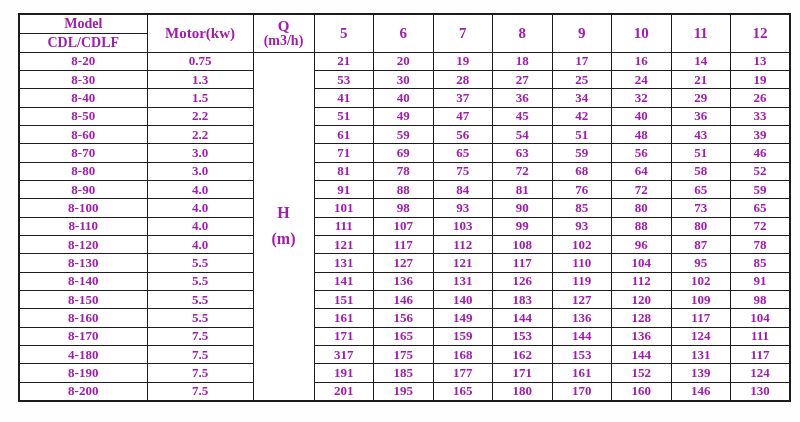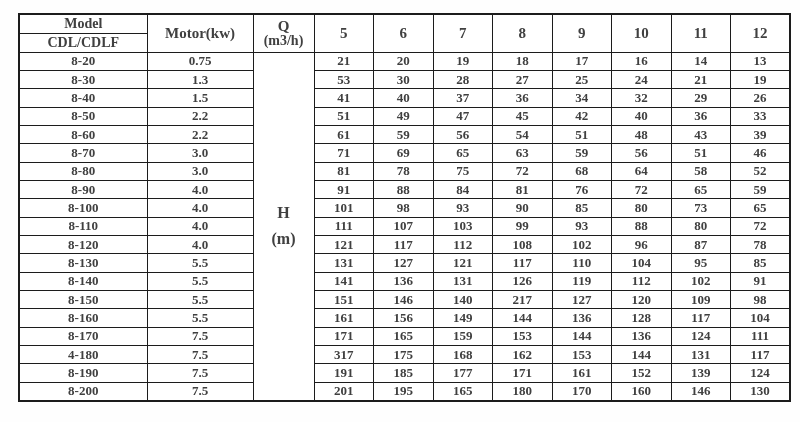--- a/index.html
+++ b/index.html
@@ -9,21 +9,21 @@
     height: 422px;
     background: #fefefe;
     overflow: hidden;
   }
   .page {
     box-sizing: border-box;
     width: 800px;
     height: 422px;
     padding: 13px 0 0 18px;
     font-family: "Liberation Serif", "DejaVu Serif", serif;
-    color: #404040;
+    color: #a21caf;
   }
   table.spec {
     border-collapse: collapse;
     table-layout: fixed;
     width: 771px;
     border: 2px solid #1c1c1c;
     background: #ffffff;
     font-weight: bold;
   }
   table.spec td, table.spec th {
@@ -248,21 +248,21 @@
           <td>112</td>
           <td>102</td>
           <td>91</td>
         </tr>
         <tr>
           <td>8-150</td>
           <td>5.5</td>
           <td>151</td>
           <td>146</td>
           <td>140</td>
-          <td>217</td>
+          <td>183</td>
           <td>127</td>
           <td>120</td>
           <td>109</td>
           <td>98</td>
         </tr>
         <tr>
           <td>8-160</td>
           <td>5.5</td>
           <td>161</td>
           <td>156</td>

